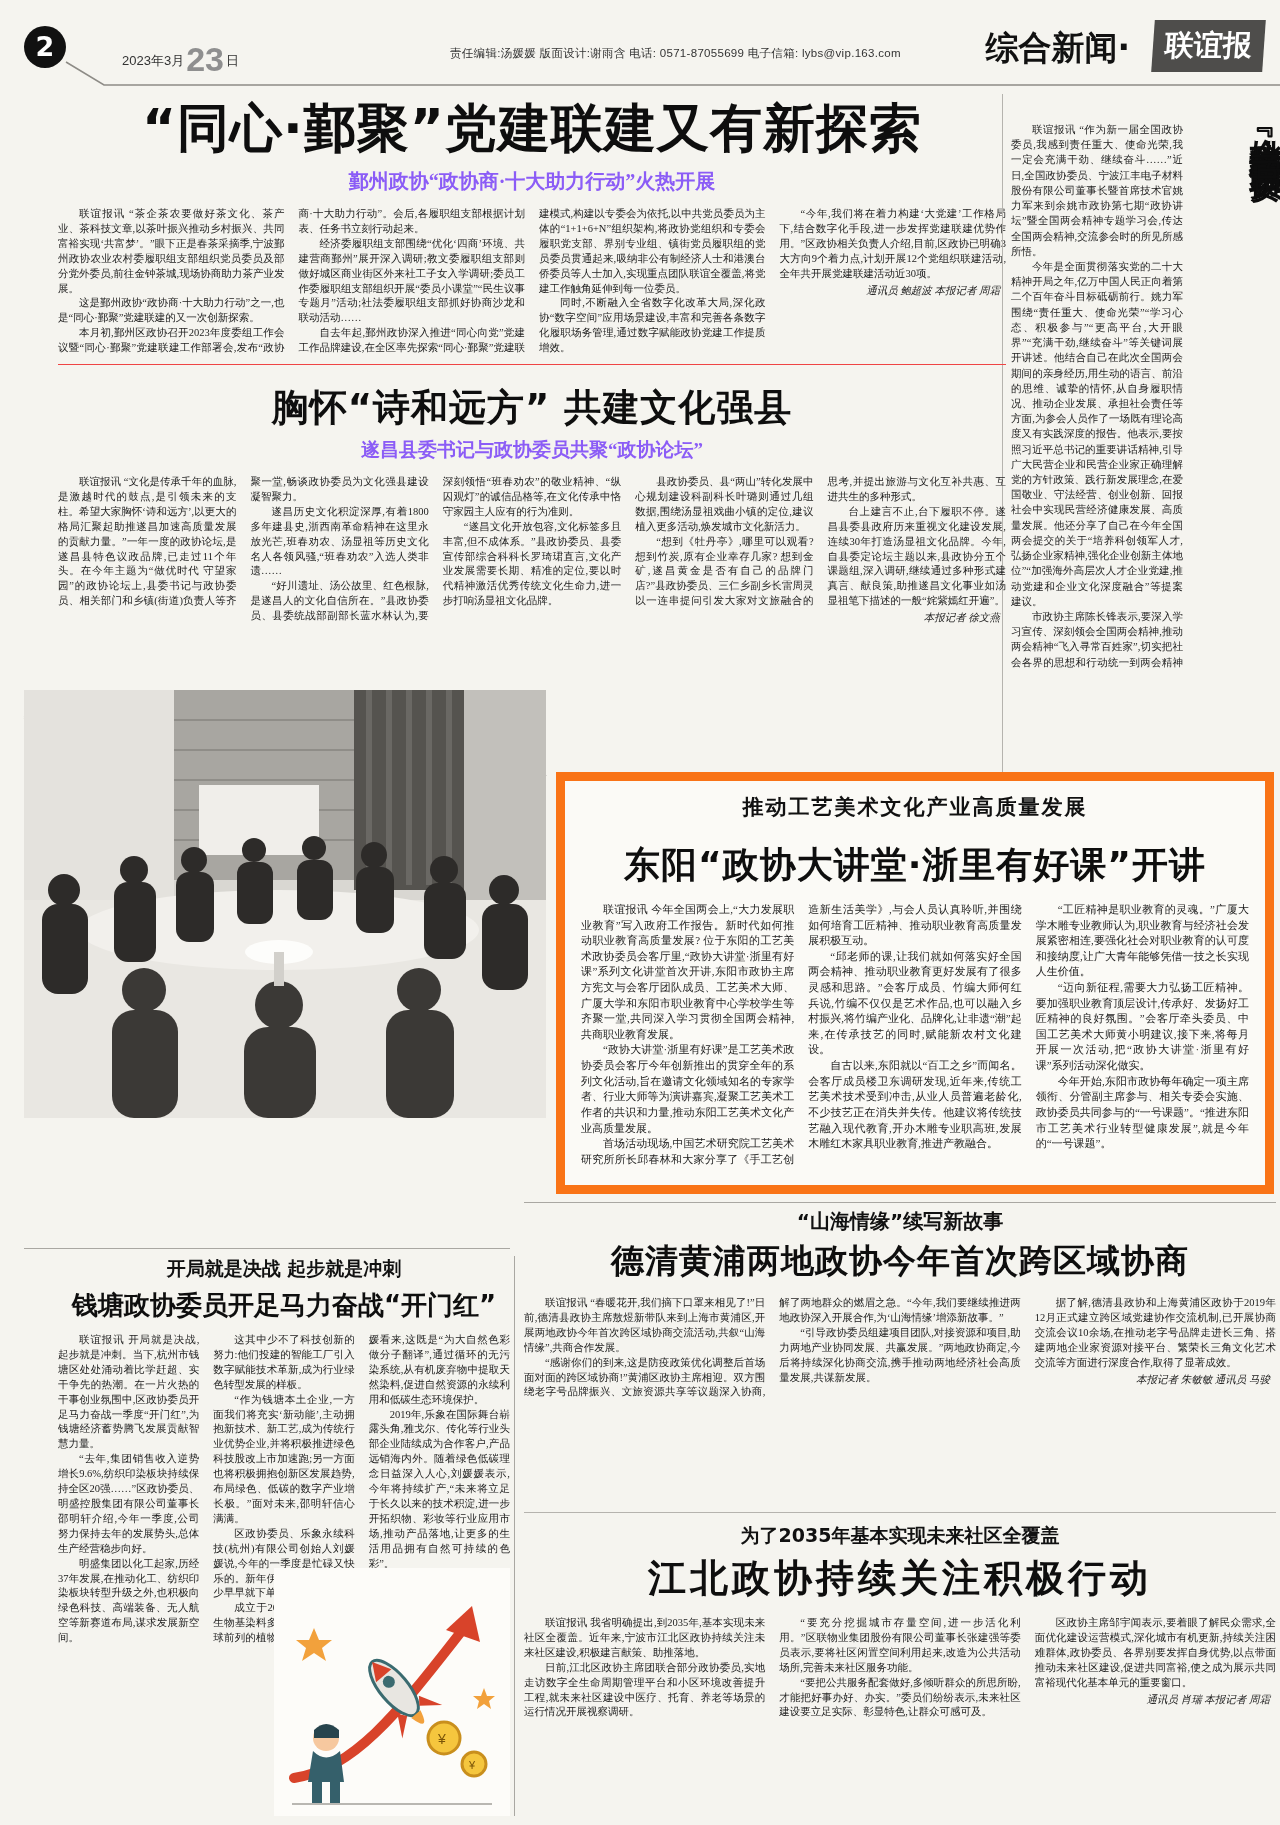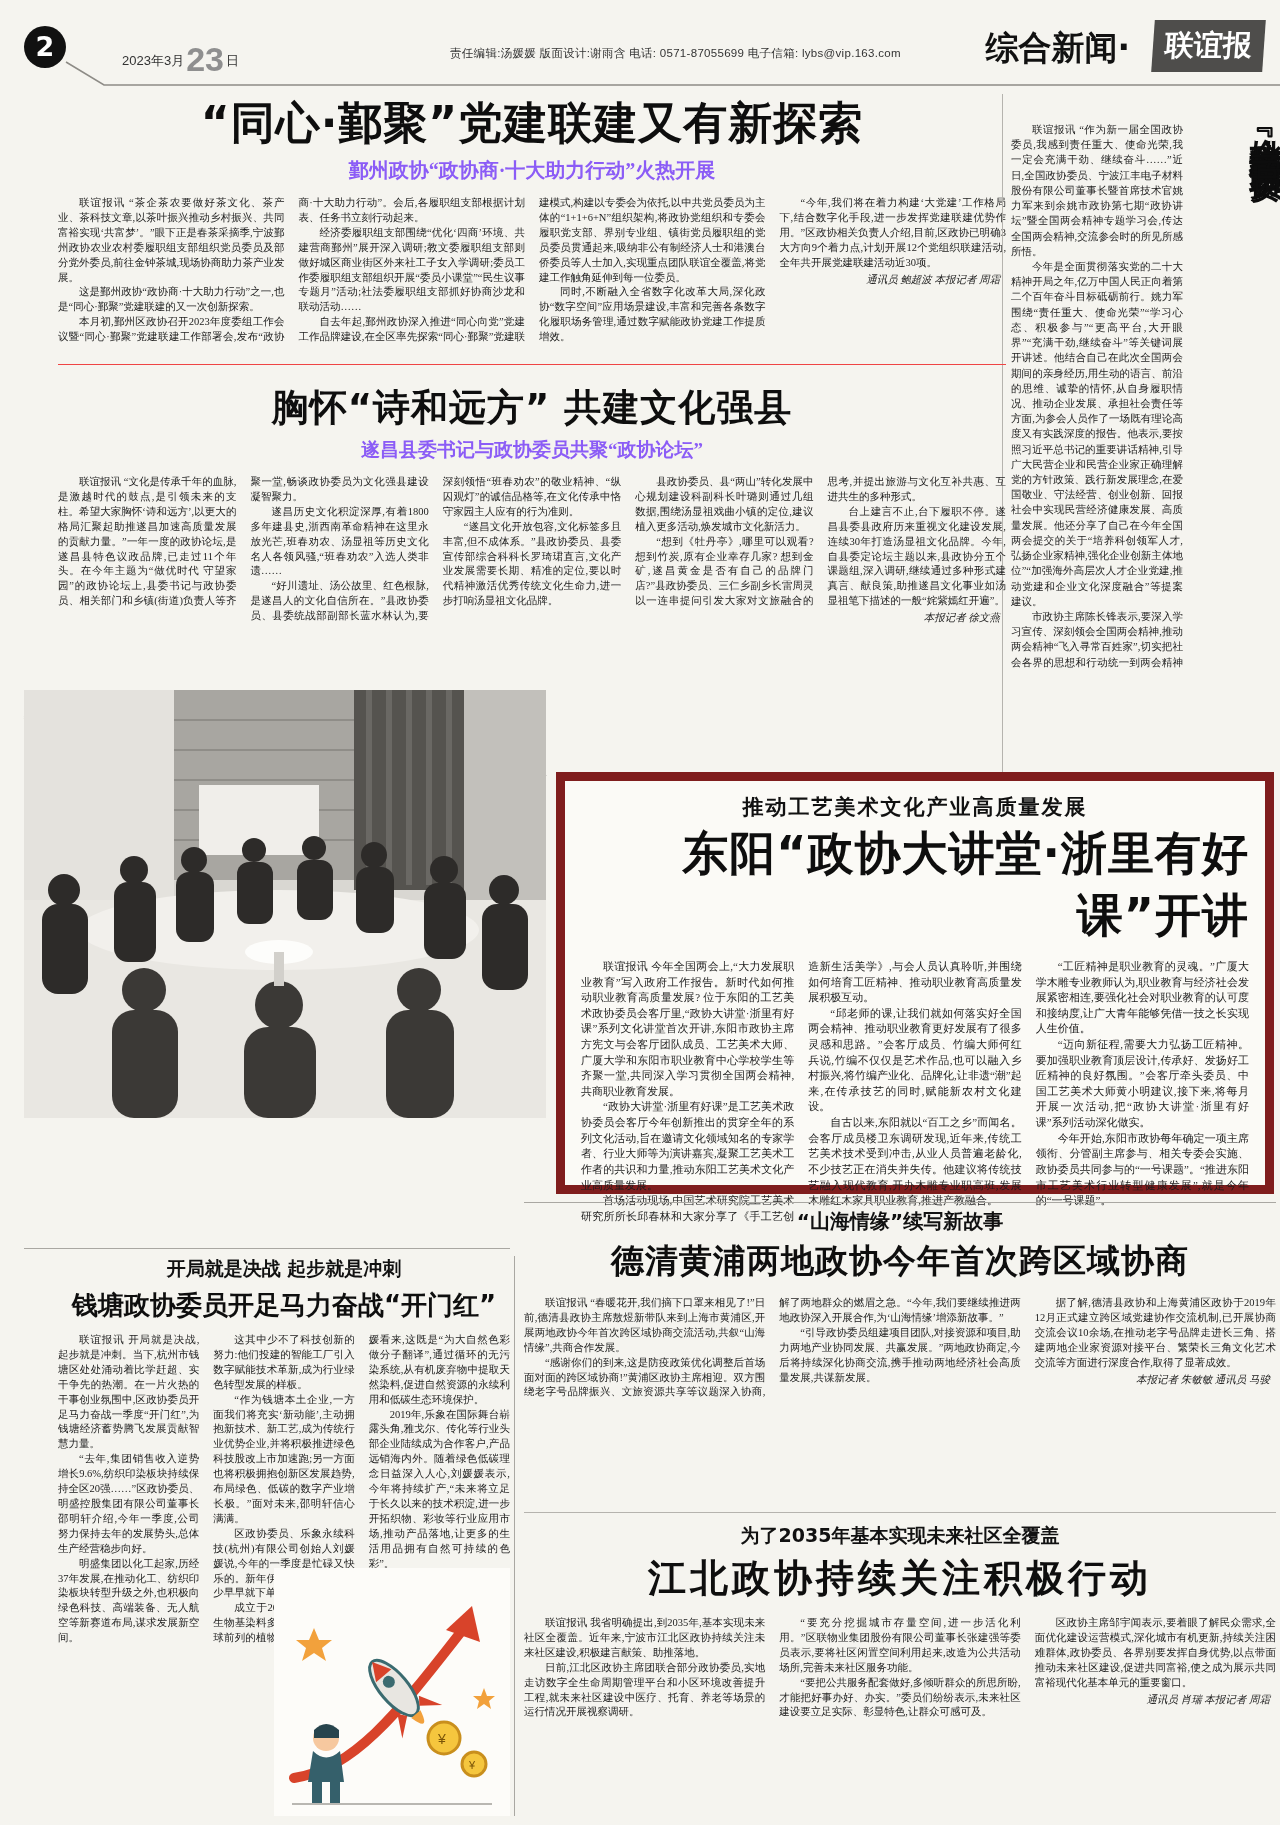--- a/index.html
+++ b/index.html
@@ -24,21 +24,21 @@
   .hl{margin:0;text-align:center;font-family:"DejaVu Sans","Liberation Sans",sans-serif;
       font-weight:900;color:#0e0e0e;letter-spacing:1px;}
   .sub{margin:4px 0 0;text-align:center;font-weight:bold;color:#8b5cf6;}
   .eyebrow{margin:0;text-align:center;font-weight:bold;color:#111;
            font-family:"DejaVu Sans",sans-serif;}
   .bd{column-gap:14px;font-size:10.5px;line-height:1.42;overflow:hidden;text-align:justify;}
   .bd p{margin:0;text-indent:2em;}
   .bd p.byline{text-align:right;text-indent:0;font-style:italic;padding-right:6px;margin-top:2px;}
   .c3{column-count:3}.c4{column-count:4}.c5{column-count:5}
   
-  #a-dangjian .hl{font-size:44px;}
+  #a-dangjian .hl{font-size:52px;}
   #a-dangjian .sub{font-size:20px;}
   #a-dangjian .bd{height:168px;margin-top:12px;}
   #a-shihe .hl{font-size:37px;}
   #a-shihe .sub{font-size:19px;}
   #a-shihe .bd{height:202px;margin-top:12px;}
   
   #a-yuyao{border-left:1px solid #b5b3ae;padding-left:8px;}
   .v-head{position:absolute;right:0;top:18px;height:560px;width:88px;
           writing-mode:vertical-rl;text-orientation:upright;font-family:"DejaVu Sans",sans-serif;
           font-weight:900;font-size:33px;line-height:1.0;letter-spacing:2px;color:#0d0d0d;text-align:start;}
@@ -49,24 +49,24 @@
          line-height:1.45;text-align:justify;overflow:hidden;}
   .y-end p{margin:0;text-indent:2em;}
   .y-end p.byline{text-align:right;text-indent:0;font-style:italic;}
   
   .photo{position:absolute;left:0;top:0;width:522px;height:428px;overflow:hidden;background:#cfcdc8;}
   .cap-title{margin:10px 0 4px;font-size:23px;font-weight:900;
              font-family:"DejaVu Sans",sans-serif;color:#0e0e0e;}
   .cap-text{font-size:10.5px;line-height:1.5;text-align:justify;}
   .cap-text .byline{float:right;font-style:italic;}
   
-  #a-dongyang{border:9px solid #7f1d1d;background:#fbfaf6;box-shadow:0 0 0 2px #fbfaf6 inset;}
+  #a-dongyang{border:9px solid #f97316;background:#fbfaf6;box-shadow:0 0 0 2px #fbfaf6 inset;}
   #a-dongyang .inner{padding:12px 16px 8px;}
   #a-dongyang .eyebrow{font-size:21px;letter-spacing:2px;}
-  #a-dongyang .hl{font-size:46px;margin-top:2px;text-align:right;}
+  #a-dongyang .hl{font-size:36px;margin-top:20px;}
   #a-dongyang .bd{height:276px;margin-top:12px;font-size:11px;}
   
   #a-deqing .eyebrow{font-size:20px;}
   #a-deqing .hl{font-size:33px;margin-top:4px;font-family:Liberation Serif, serif;}
   #a-deqing .bd{height:178px;margin-top:12px;}
   
   #a-jiangbei .eyebrow{font-size:19px;text-align:center;}
   #a-jiangbei .hl{font-size:38px;margin-top:4px;letter-spacing:4px;}
   #a-jiangbei .bd{height:196px;margin-top:12px;}
   

